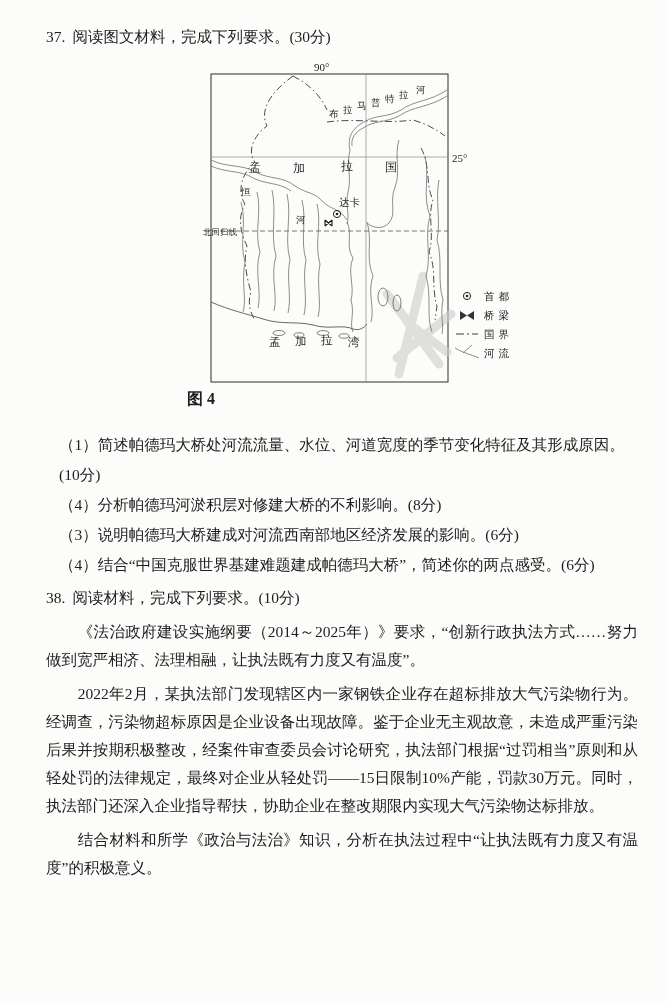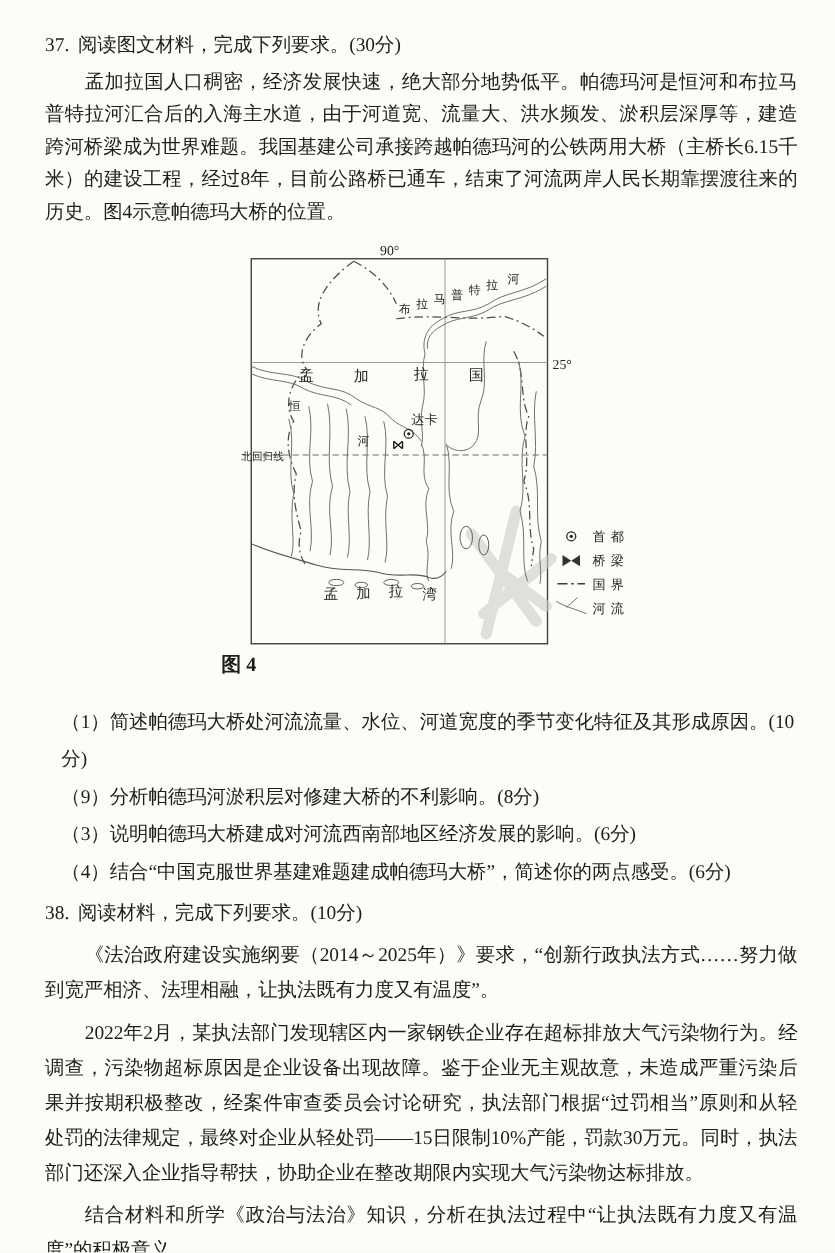--- a/index.html
+++ b/index.html
@@ -4,21 +4,21 @@
 <style>
   * { margin:0; padding:0; box-sizing:border-box; }
   html,body { width:668px; height:1002px; }
   body {
     background:#f2f2ef;
     font-family:"Liberation Serif","DejaVu Serif",serif;
   }
   .page {
     width:668px; height:1002px;
     background:#fcfcfa;
-    padding:24px 30px 0 36px;
+    padding:24px 30px 0 46px;
     color:#1d1d1d;
     font-size:15.5px;
     overflow:hidden;
   }
   .q-heading { line-height:26px; white-space:nowrap; }
   .q-num { margin-right:7px; }
   .material {
     line-height:26px; text-align:justify; text-indent:2.05em; margin-top:3px;
   }
   .figure { width:350px; margin:12px 0 0 155px; }
@@ -57,21 +57,20 @@
 </style>
 </head>
 <body>
 
 <div class="page">
 
   <div class="q-heading">
     <span class="q-num">37.</span><span>阅读图文材料，完成下列要求。(30分)</span>
   </div>
 
-  <p class="material">孟加拉国人口稠密，经济发展快速，绝大部分地势低平。帕德玛河是恒河和布拉马普特拉河汇合后的入海主水道，由于河道宽、流量大、洪水频发、淤积层深厚等，建造跨河桥梁成为世界难题。我国基建公司承接跨越帕德玛河的公铁两用大桥（主桥长6.15千米）的建设工程，经过8年，目前公路桥已通车，结束了河流两岸人民长期靠摆渡往来的历史。图4示意帕德玛大桥的位置。</p>
 
   <figure class="figure">
     <svg width="350" height="325" viewBox="0 0 350 325">
 
       <text x="113" y="9" class="t-deg">90°</text>
       <text x="251" y="100" class="t-deg">25°</text>
 
       <rect x="10" y="12" width="237" height="308" class="frame"></rect>
       <line x1="165" y1="12" x2="165" y2="320" class="grid"></line>
       <line x1="10" y1="95" x2="247" y2="95" class="grid"></line>
@@ -175,21 +174,21 @@
           <path class="river" d="M 254,286 C 262,291 269,292 278,296"></path>
           <path class="river" d="M 271,283 C 267,287 264,289 262,291"></path>
         </g>
         <text x="283" y="295" class="t-legend">河流</text>
       </g>
     </svg>
     <figcaption class="figcaption">图 4</figcaption>
   </figure>
 
   <div class="subq first">（1）简述帕德玛大桥处河流流量、水位、河道宽度的季节变化特征及其形成原因。(10分)</div>
-  <div class="subq">（9）分析帕德玛河淤积层对修建大桥的不利影响。(8分)</div>
+  <div class="subq">（4）分析帕德玛河淤积层对修建大桥的不利影响。(8分)</div>
   <div class="subq">（3）说明帕德玛大桥建成对河流西南部地区经济发展的影响。(6分)</div>
   <div class="subq">（4）结合“中国克服世界基建难题建成帕德玛大桥”，简述你的两点感受。(6分)</div>
 
   <div class="q-heading h38">
     <span class="q-num">38.</span><span>阅读材料，完成下列要求。(10分)</span>
   </div>
 
   <p class="para38">《法治政府建设实施纲要（2014～2025年）》要求，“创新行政执法方式……努力做到宽严相济、法理相融，让执法既有力度又有温度”。</p>
   <p class="para38">2022年2月，某执法部门发现辖区内一家钢铁企业存在超标排放大气污染物行为。经调查，污染物超标原因是企业设备出现故障。鉴于企业无主观故意，未造成严重污染后果并按期积极整改，经案件审查委员会讨论研究，执法部门根据“过罚相当”原则和从轻处罚的法律规定，最终对企业从轻处罚——15日限制10%产能，罚款30万元。同时，执法部门还深入企业指导帮扶，协助企业在整改期限内实现大气污染物达标排放。</p>
   <p class="para38">结合材料和所学《政治与法治》知识，分析在执法过程中“让执法既有力度又有温度”的积极意义。</p>

